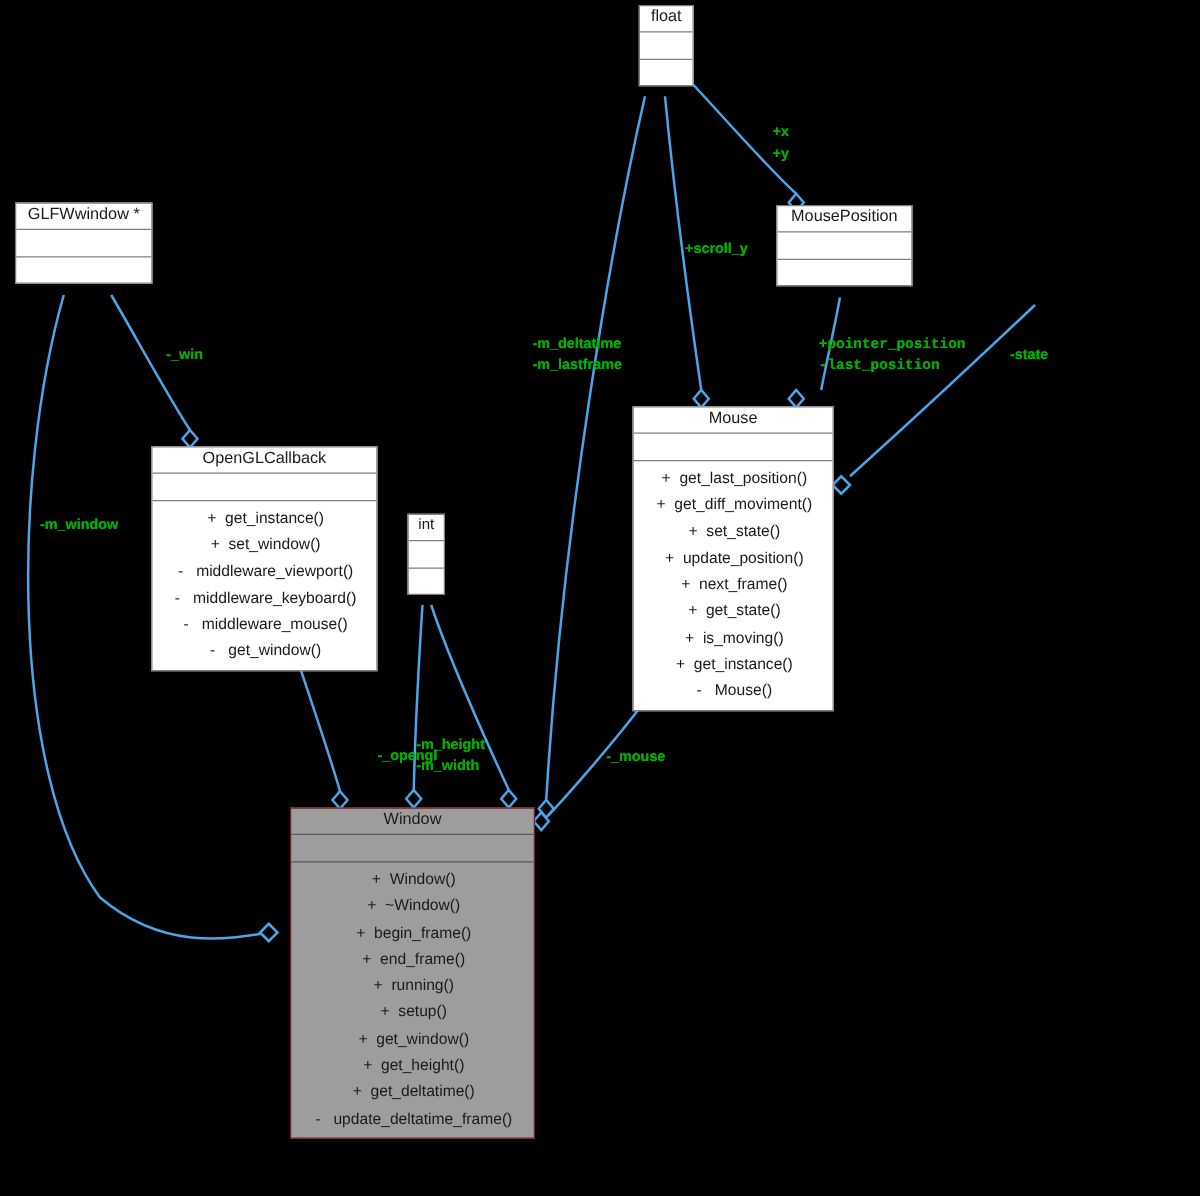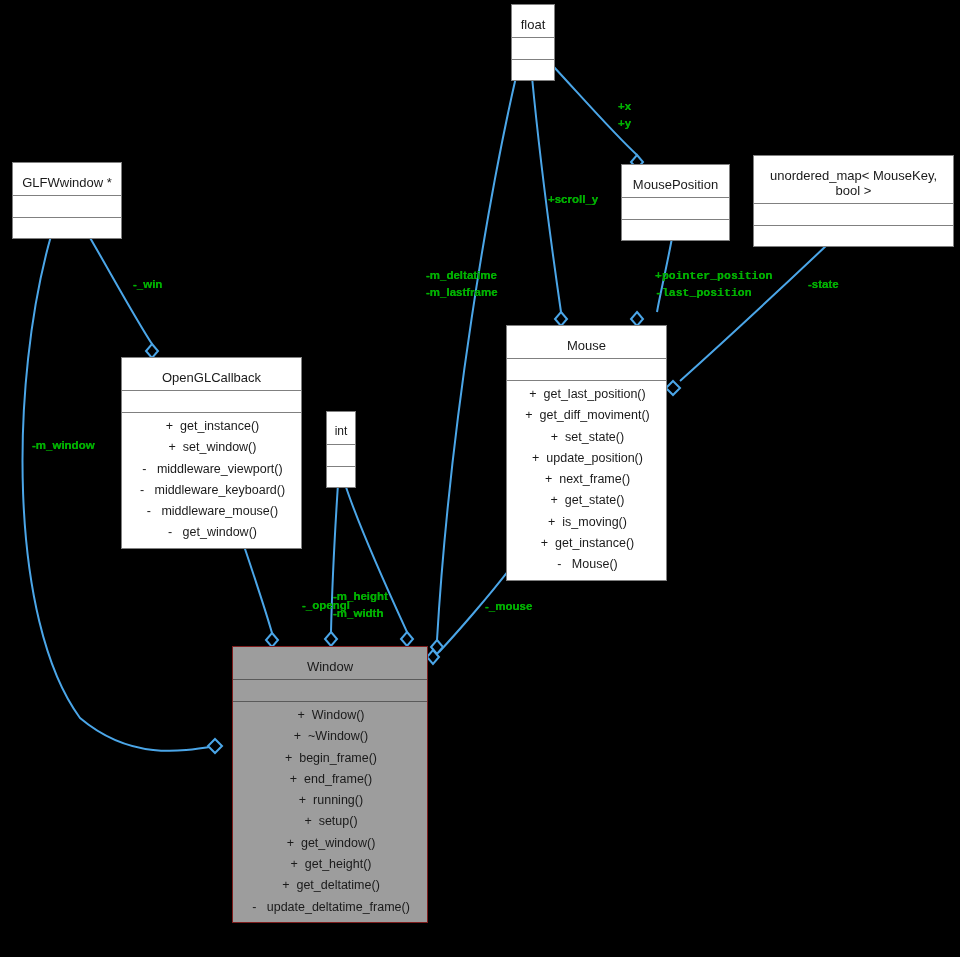--- a/index.html
+++ b/index.html
@@ -33,21 +33,21 @@
   }
   .uml-node.selected {
     background: #9d9d9d;
     border: 1px solid #7f1d1d;
   }
   .node-title {
     box-sizing: border-box;
     text-align: center;
     font-size: 13px;
     line-height: 15px;
-    padding: 12px 5px 5px 5px;
+    padding: 0 5px 5px 5px;
     border-bottom: 1px solid #808080;
     white-space: pre-line;
   }
   .node-attrs {
     box-sizing: border-box;
     border-bottom: 1px solid #808080;
     min-height: 22px;
     padding: 2px 4px;
   }
   .node-ops {
@@ -128,26 +128,20 @@
     <div class="node-attrs"></div>
     <div class="node-ops" style="min-height:20px;"></div>
   </div>
 
   <div class="uml-node" style="left:621px; top:164px; width:109px;">
     <div class="node-title">MousePosition</div>
     <div class="node-attrs"></div>
     <div class="node-ops" style="min-height:20px;"></div>
   </div>
 
-  <div class="uml-node" style="left:753px; top:155px; width:201px;">
-    <div class="node-title">unordered_map&lt; MouseKey,
-bool &gt;</div>
-    <div class="node-attrs"></div>
-    <div class="node-ops" style="min-height:20px;"></div>
-  </div>
 
   <div class="uml-node" style="left:121px; top:357px; width:181px;">
     <div class="node-title">OpenGLCallback</div>
     <div class="node-attrs"></div>
     <div class="node-ops">
         <div class="member">+  get_instance()</div>
         <div class="member">+  set_window()</div>
         <div class="member">-   middleware_viewport()</div>
         <div class="member">-   middleware_keyboard()</div>
         <div class="member">-   middleware_mouse()</div>
@@ -196,19 +190,19 @@
 
   <div class="edge-label" style="left:618px; top:98px;">+x
 +y</div>
   <div class="edge-label" style="left:548px; top:191px;">+scroll_y</div>
   <div class="edge-label" style="left:426px; top:267px;">-m_deltatime
 -m_lastframe</div>
   <div class="edge-label" style="left:655px; top:267px;font-family:Liberation Mono, monospace;">+pointer_position
 -last_position</div>
   <div class="edge-label" style="left:808px; top:276px;">-state</div>
   <div class="edge-label" style="left:133px; top:276px;">-_win</div>
-  <div class="edge-label" style="left:32px; top:437px;">-m_window</div>
+  <div class="edge-label" style="left:32px; top:412px;">-m_window</div>
   <div class="edge-label" style="left:271px; top:597px;margin-left:31px;">-_opengl</div>
   <div class="edge-label" style="left:333px; top:588px;">-m_height
 -m_width</div>
   <div class="edge-label" style="left:485px; top:598px;">-_mouse</div>
 
 </div>
 
 </body></html>

